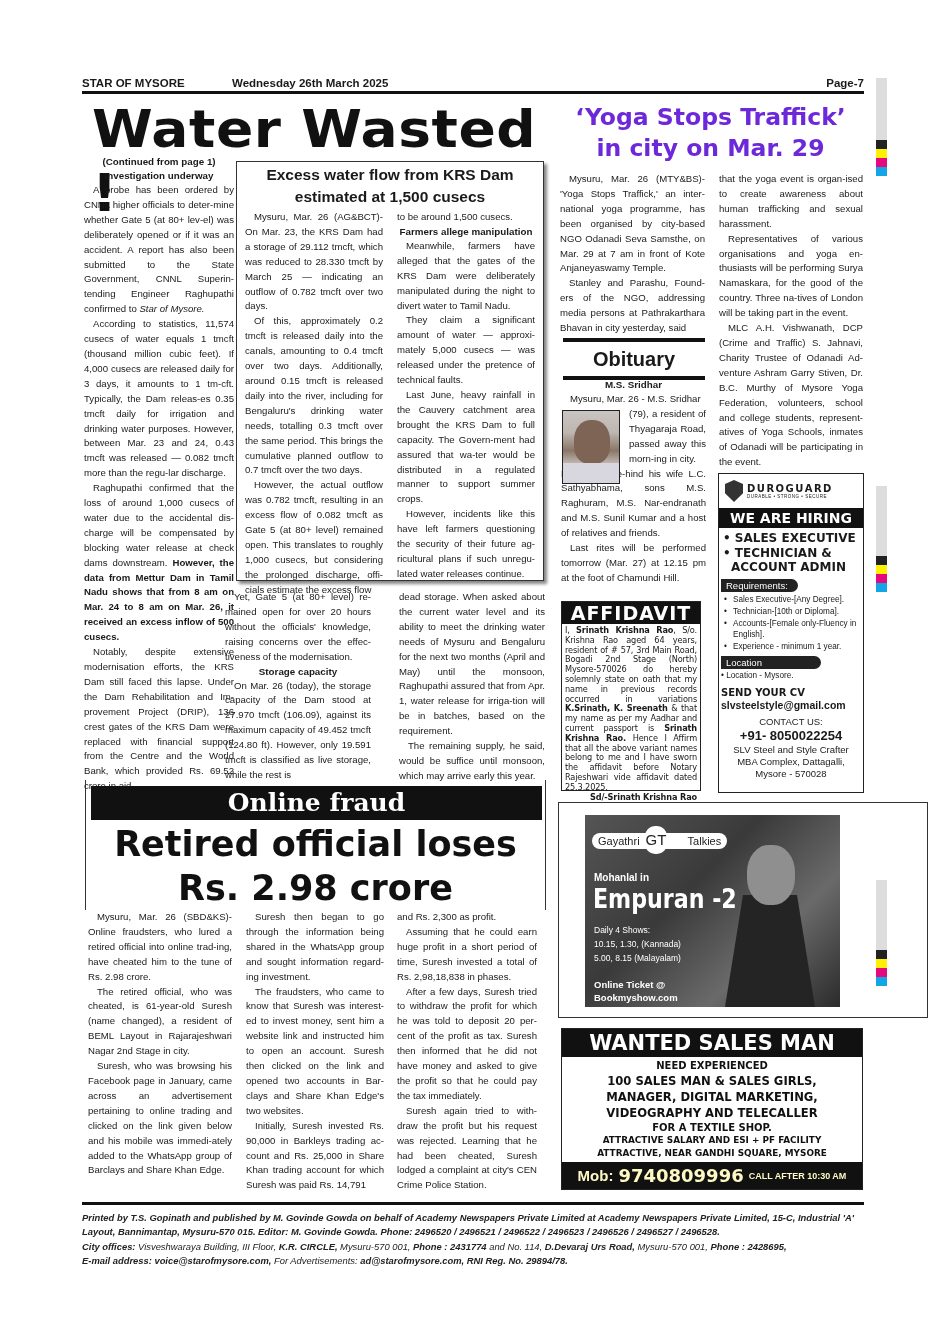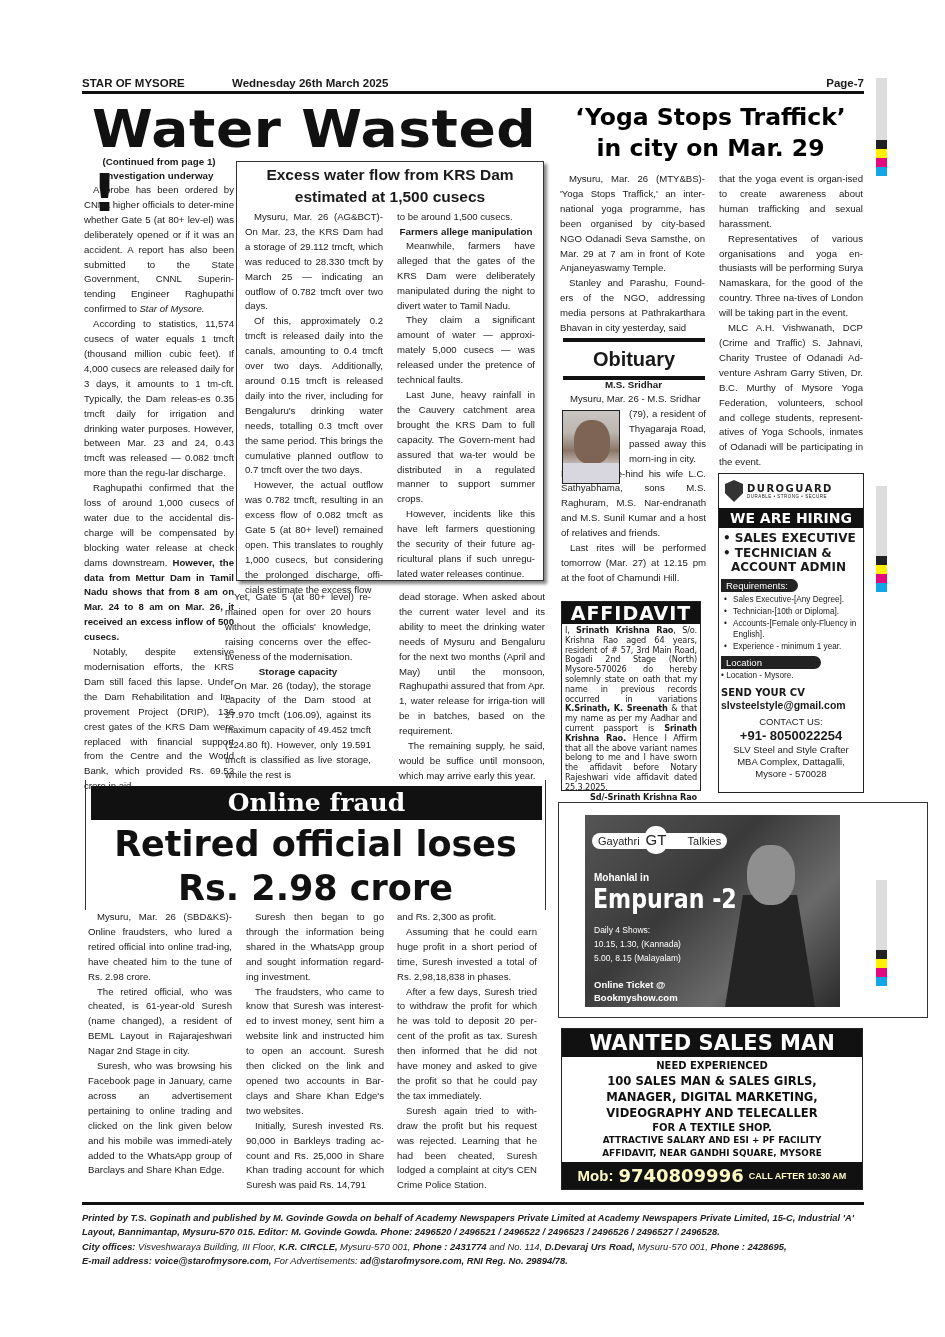--- a/index.html
+++ b/index.html
@@ -18,21 +18,21 @@
   .masthead { left: 82px; top: 76px; width: 782px; height: 18px; border-bottom: 3px solid #111; }
   .masthead span { position: absolute; top: 1px; font-weight: bold; font-size: 11.5px; }
 
   
   .h-water { left: 92px; top: 98px; width: 450px; font-family: "DejaVu Sans", sans-serif; font-weight: bold;
              font-size: 51px; letter-spacing: 0.5px; line-height: 64px; transform: scaleX(1.08); transform-origin: left; color:#111; }
 
   .box-krs { left: 236px; top: 161px; width: 308px; height: 420px; border: 1.5px solid #333; box-shadow: 3px 3px 3px #888; }
   .krs-title { position: absolute; left: 0; top: 2px; width: 100%; text-align: center; font-weight: bold; font-size: 15.5px; line-height: 22px; }
 
-  .yoga-title { left: 553px; top: 102px; width: 315px; text-align: center; color: #000000; font-weight: bold;
+  .yoga-title { left: 553px; top: 102px; width: 315px; text-align: center; color: #6d28d9; font-weight: bold;
                 font-family: "DejaVu Sans", sans-serif; font-size: 23.5px; line-height: 31px; }
 
   .obit-title { left: 563px; top: 338px; width: 142px; text-align: center; font-weight: bold; font-size: 20px; line-height: 34px; border-top: 4px solid #111; border-bottom: 4px solid #111; }
   .photo { left: 562px; top: 410px; width: 58px; height: 74px; border: 1.5px solid #222; background: linear-gradient(#c9c5c0,#bdb6b1 30%,#8a7666 55%,#e7e3e6 85%); overflow:hidden; }
   .photo .head { position:absolute; left:11px; top:9px; width:36px; height:44px; border-radius:45% 45% 40% 40%; background:#7d6454; }
   .photo .shirt { position:absolute; left:0; bottom:0; width:100%; height:20px; background:#d8d6de; }
 
   .affidavit { left: 561px; top: 601px; width: 140px; height: 190px; border: 1.5px solid #222; }
   .aff-head { background:#111; color:#fff; font-weight:bold; font-size:19px; text-align:center; line-height:22px; letter-spacing:1px; font-family:"DejaVu Sans", sans-serif; }
   .aff-body { padding: 2px 3px; font-size: 8.2px; line-height: 9.8px; text-align: justify; font-family: "DejaVu Sans", sans-serif; letter-spacing: -0.15px; }
@@ -244,21 +244,21 @@
 
 <div class="abs wanted">
   <div class="w-head">WANTED SALES MAN</div>
   <div class="w-body">
     <div style="font-size:10px;line-height:14px;margin-top:2px">NEED EXPERIENCED</div>
     <div style="font-size:11.6px;line-height:16px">100 SALES MAN &amp; SALES GIRLS,</div>
     <div style="font-size:11.6px;line-height:16px">MANAGER, DIGITAL MARKETING,</div>
     <div style="font-size:11.6px;line-height:16px">VIDEOGRAPHY AND TELECALLER</div>
     <div style="font-size:10px;line-height:13px">FOR A TEXTILE SHOP.</div>
     <div style="font-size:8.9px;line-height:13px">ATTRACTIVE SALARY AND ESI + PF FACILITY</div>
-    <div style="font-size:8.9px;line-height:13px">AFFIDAVIT, NEAR GANDHI SQUARE, MYSORE</div>
+    <div style="font-size:8.9px;line-height:13px">ATTRACTIVE, NEAR GANDHI SQUARE, MYSORE</div>
   </div>
   <div class="w-foot">
     <span style="font-size:15px">Mob:</span>
     <span style="font-size:18px;font-family:'DejaVu Sans',sans-serif">9740809996</span>
     <span style="font-size:9px">CALL AFTER 10:30 AM</span>
   </div>
 </div>
 
 <div class="abs footer">
   <div class="b">Printed by T.S. Gopinath and published by M. Govinde Gowda on behalf of Academy Newspapers Private Limited at Academy Newspapers Private Limited, 15-C, Industrial 'A' Layout, Bannimantap, Mysuru-570 015.  Editor: M. Govinde Gowda.  Phone: 2496520 / 2496521 / 2496522 / 2496523 / 2496526 / 2496527 / 2496528.</div>

